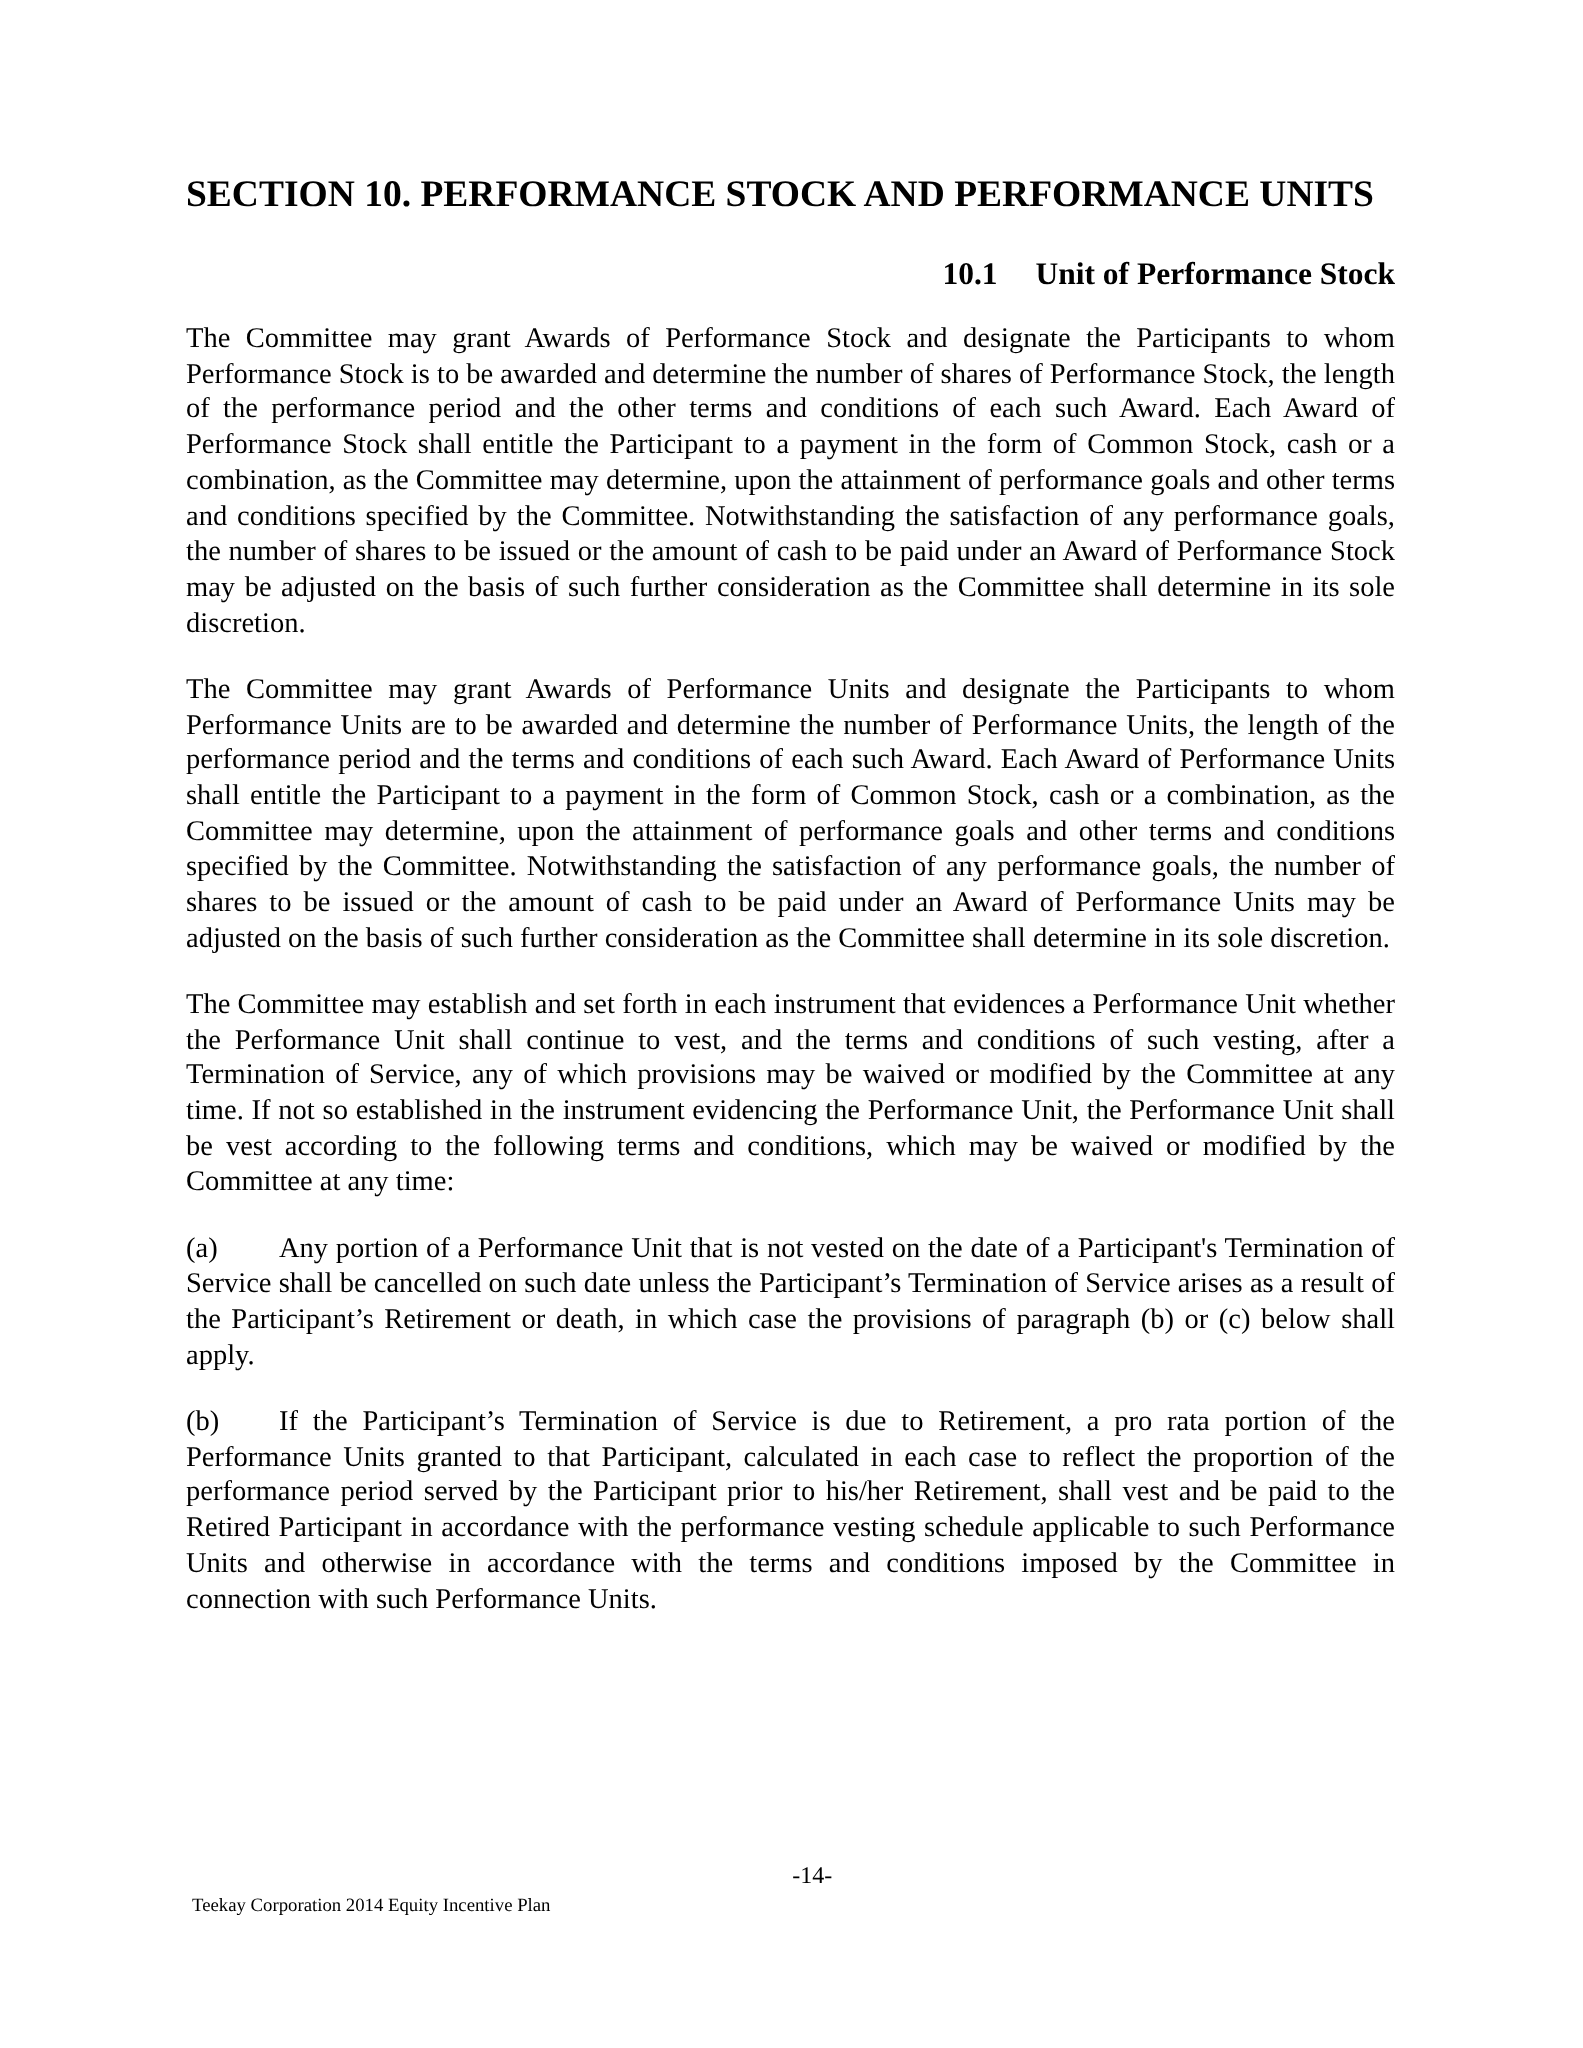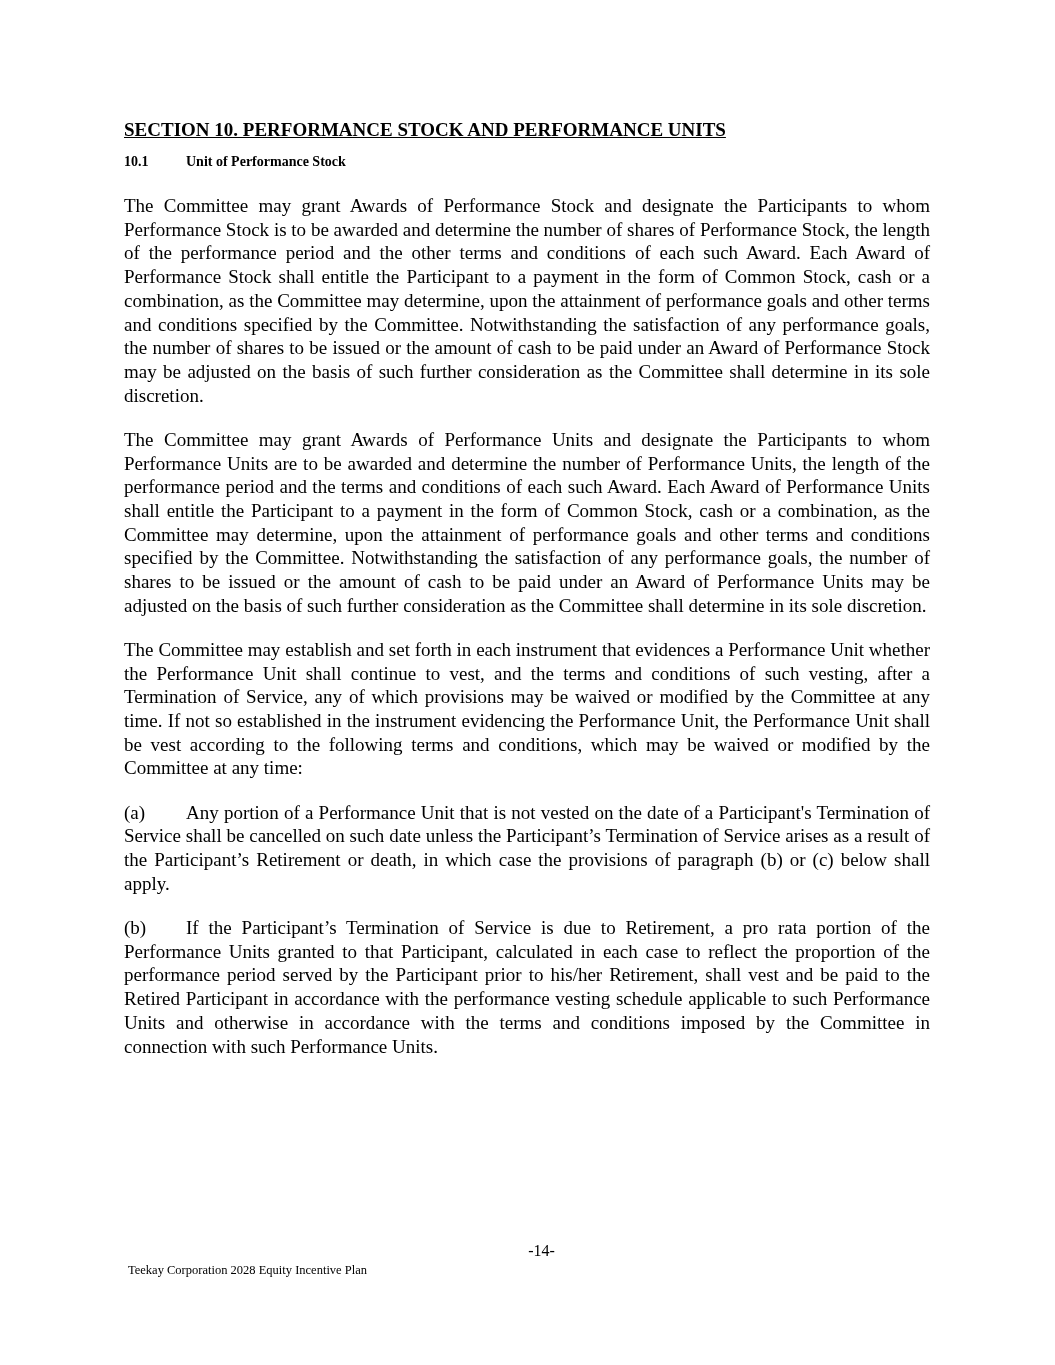--- a/index.html
+++ b/index.html
@@ -16,32 +16,32 @@
       color: #000000;
     }
     .page {
       position: absolute;
       left: 124px;
       top: 118px;
       width: 806px;
     }
     .section-title {
       font-weight: bold;
-      font-size: 19px;
+      font-size: 25px;
       line-height: 24px;
-      margin: 0 0 8px 0;
+      margin: 0 0 28px 0;
       letter-spacing: 0px;
-      text-decoration: underline;
     }
     .subsection-heading {
       font-weight: bold;
-      font-size: 14px;
+      font-size: 21px;
       line-height: 24px;
       margin: 0 0 20px 0;
       display: flex;
+      justify-content: flex-end;
     }
     .subsection-heading .num {
       display: inline-block;
       width: 62px;
     }
     .para {
       font-size: 19px;
       line-height: 23.7px;
       text-align: justify;
       margin: 0 0 20.5px 0;
@@ -91,13 +91,13 @@
     <p class="para">The Committee may establish and set forth in each instrument that evidences a Performance Unit whether the Performance Unit shall continue to vest, and the terms and conditions of such vesting, after a Termination of Service, any of which provisions may be waived or modified by the Committee at any time.  If not so established in the instrument evidencing the Performance Unit, the Performance Unit shall be vest according to the following terms and conditions, which may be waived or modified by the Committee at any time:</p>
 
     <p class="para"><span class="label">(a)</span><span>Any portion of a Performance Unit that is not vested on the date of a Participant's Termination of Service shall be cancelled on such date unless the Participant’s Termination of Service arises as a result of the Participant’s Retirement or death, in which case the provisions of paragraph (b) or (c) below shall apply.</span></p>
 
     <p class="para"><span class="label">(b)</span><span>If the Participant’s Termination of Service is due to Retirement, a pro rata portion of the Performance Units granted to that Participant, calculated in each case to reflect the proportion of the performance period served by the Participant prior to his/her Retirement, shall vest and be paid to the Retired Participant in accordance with the performance vesting schedule applicable to such Performance Units and otherwise in accordance with the terms and conditions imposed by the Committee in connection with such Performance Units.</span></p>
   </div>
 
 </div>
 
 <div class="footer-page-number">-14-</div>
-<div class="footer-doc-title">Teekay Corporation 2028 Equity Incentive Plan</div>
+<div class="footer-doc-title">Teekay Corporation 2014 Equity Incentive Plan</div>
 
 </body></html>

